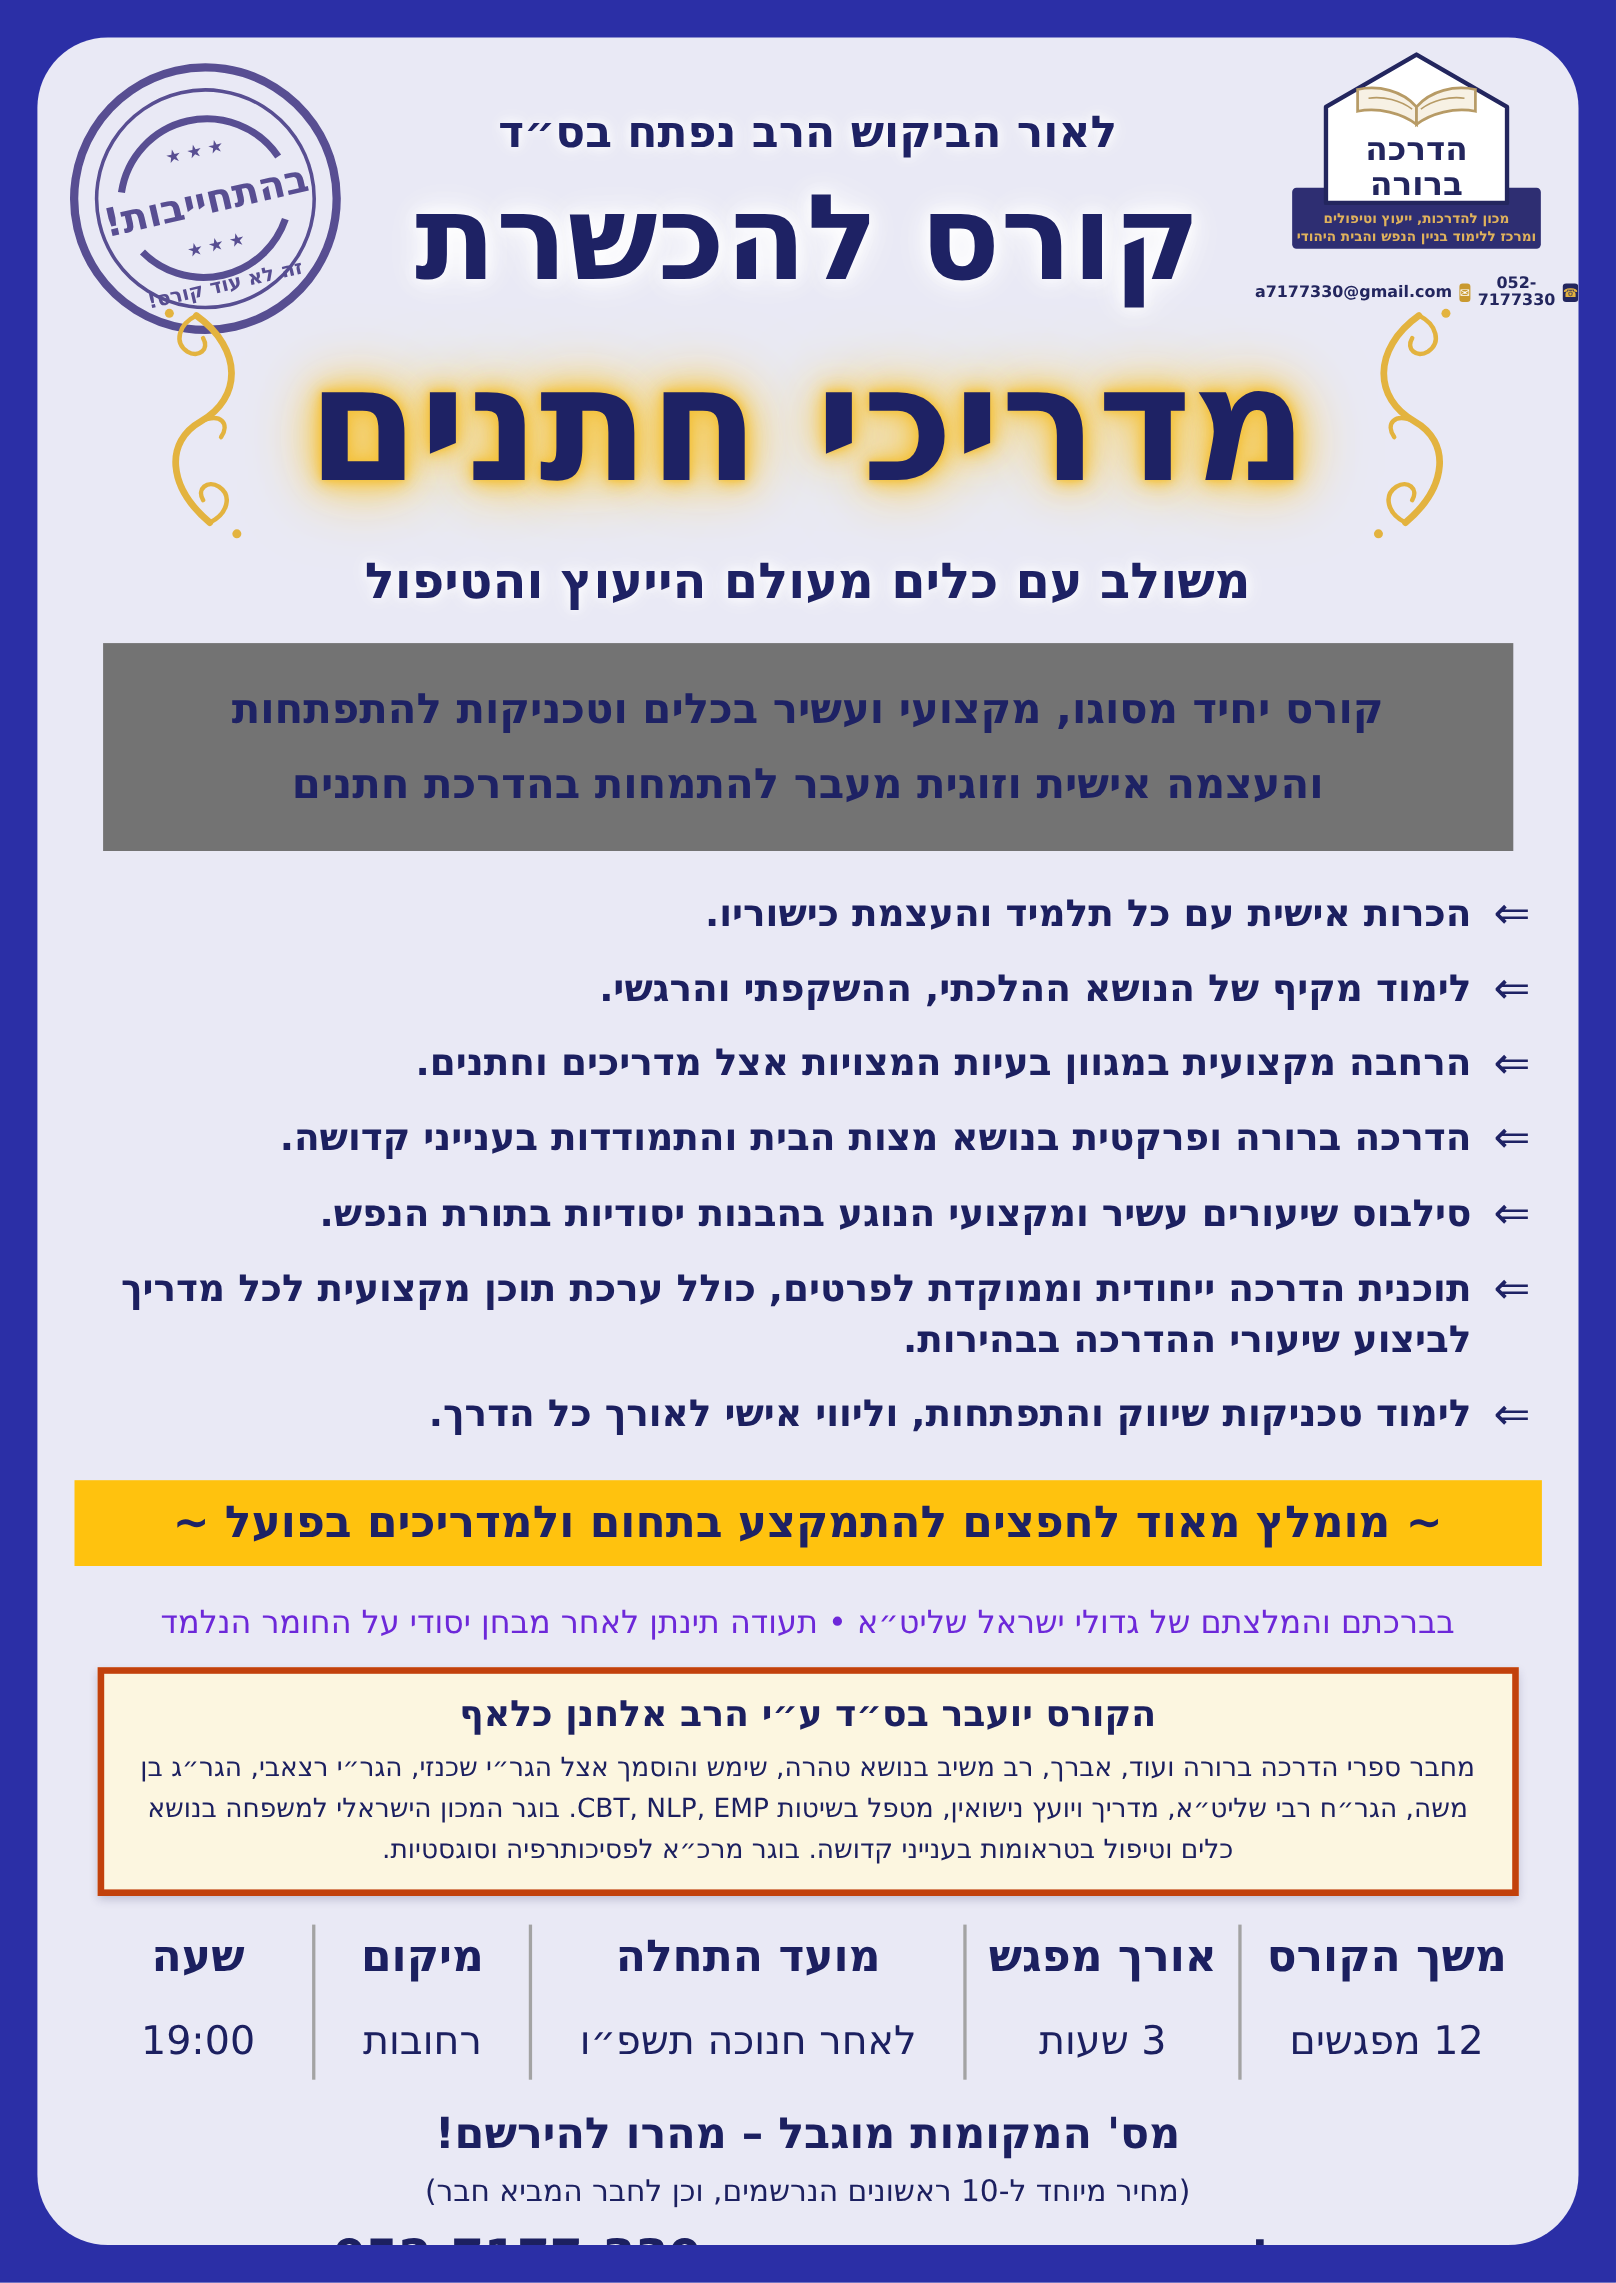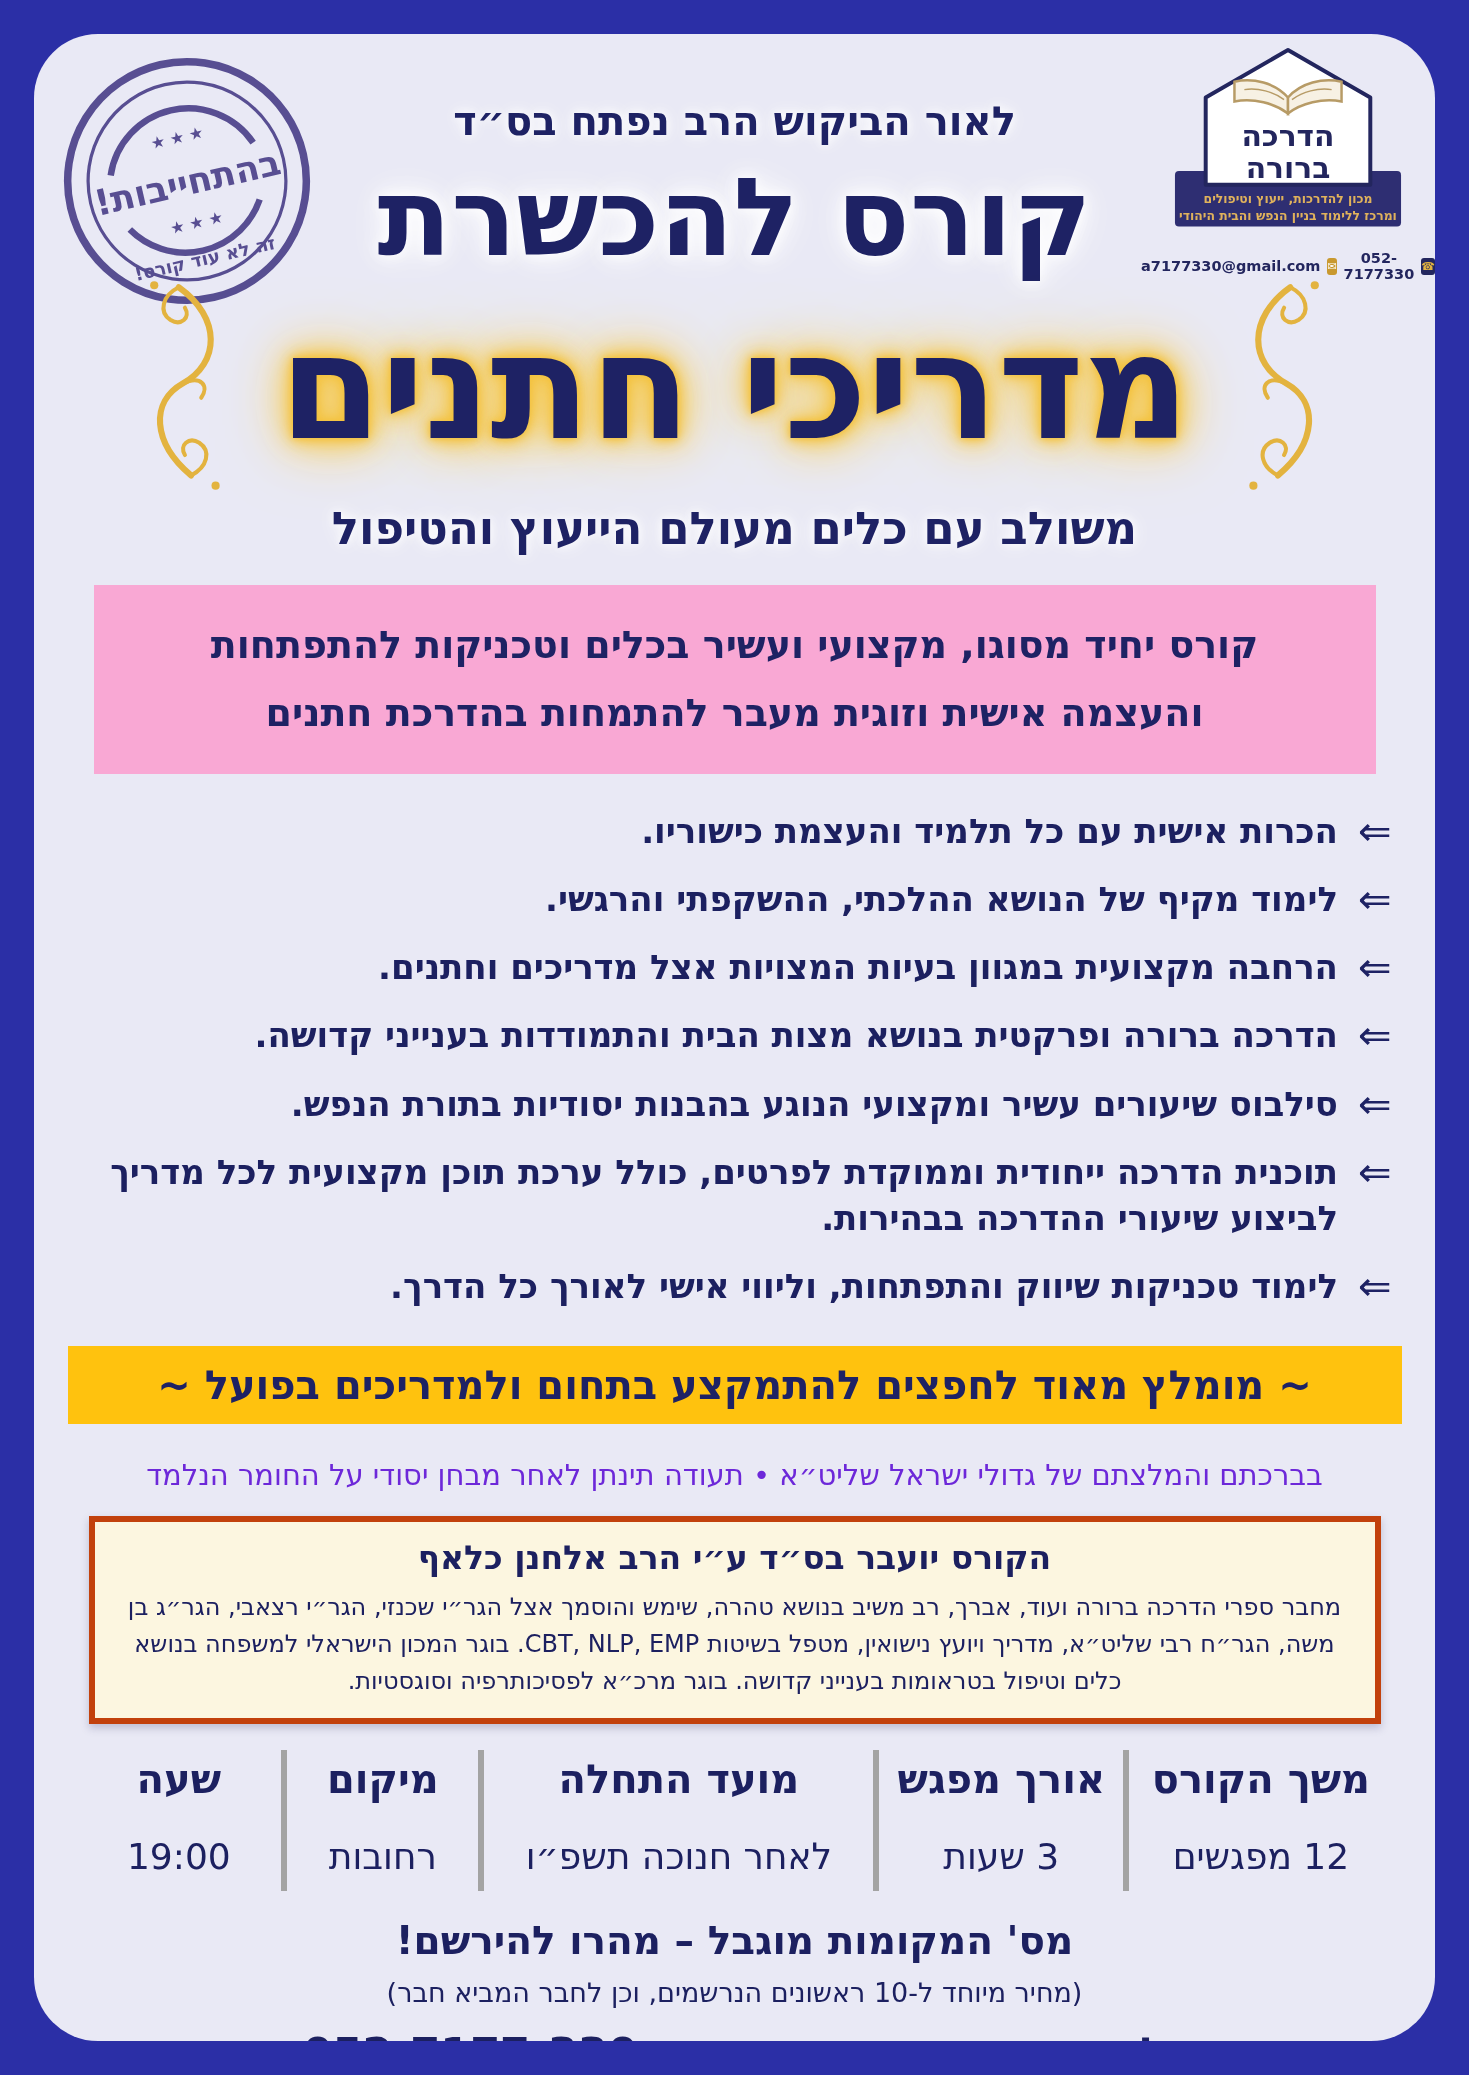--- a/index.html
+++ b/index.html
@@ -32,21 +32,21 @@
   .title-row { display:flex; align-items:center; justify-content:center; gap:26px; margin-top:-4px; }
   .flourish { width:130px; height:225px; flex:0 0 auto; }
   .flourish svg { width:100%; height:100%; }
   .flourish.right svg { transform:scaleX(-1); }
   .title-main { font-size:146px; line-height:1.35; font-weight:bold; color:#1e2264; white-space:nowrap;
                 text-shadow:0 0 6px #f4c23c, 0 0 14px #f4c23c, 0 0 26px #f4c23c, 0 0 46px #f7cd57, 0 0 70px #f9d66e; }
   .subtitle { margin-top:2px; font-size:45px; font-weight:bold; color:#1e2264;
               text-shadow:0 0 10px #fff, 0 0 20px #fff; }
 
   
-  .box1 { width:1282px; margin:30px auto 0; background:#f9a8d4; padding:26px 24px;
+  .box1 { width:1282px; margin:30px auto 0; background:#737373; padding:26px 24px;
           font-size:38px; font-weight:bold; color:#1e2264; line-height:1.8; }
   .banner2 { width:1334px; margin:36px auto 0; background:#ffc20e; padding:16px 6px;
              font-size:40px; font-weight:bold; color:#1e2264; }
 
   
   .bullets { width:1314px; margin:34px auto 0; text-align:right; }
   .bullet { display:flex; direction:rtl; align-items:flex-start; gap:20px; margin-bottom:22px; }
   .arr { flex:0 0 auto; font-size:40px; line-height:1.15; color:#1e2264; }
   .btxt { font-size:34px; font-weight:bold; color:#1c2060; line-height:1.36; }
 
@@ -54,21 +54,21 @@
   .blessing { margin-top:34px; font-size:29px; color:#6d28d9; }
   .lecturer-box { width:1292px; margin:24px auto 0; background:#fcf6e0;
                   border:6px solid #c2410c; box-shadow:0 4px 8px rgba(60,60,110,.25);
                   padding:16px 30px 18px; }
   .lect-title { font-size:33px; font-weight:bold; color:#1c2060; margin-bottom:12px; }
   .lect-body { font-size:24px; color:#1c2060; line-height:1.55; }
 
   
   .details { width:1316px; margin:26px auto 0; display:flex; direction:rtl; align-items:stretch; }
   .dcol { padding:6px 8px 14px; display:flex; flex-direction:column; justify-content:space-between; }
-  .dcol + .dcol { border-right:6px solid #a3a3a3;justify-content:space-between; }
+  .dcol + .dcol { border-right:3px solid #a3a3a3;justify-content:space-between; }
   .dc-w1 { width:20%; } .dc-w2 { width:19%; } .dc-w3 { width:30%; } .dc-w4 { width:15%; } .dc-w5 { width:16%; }
   .dhdr { font-size:40px; font-weight:bold; color:#1c2060; }
   .dval { font-size:36px; color:#1c2060; margin-top:34px; }
 
   
   .urgency { margin-top:27px; font-size:39px; font-weight:bold; color:#1c2060; }
   .note2 { margin-top:14px; font-size:27px; color:#1c2060; }
   .contact { margin-top:20px; font-size:43px; font-weight:bold; color:#1c2060; }
 </style>
 </head>

